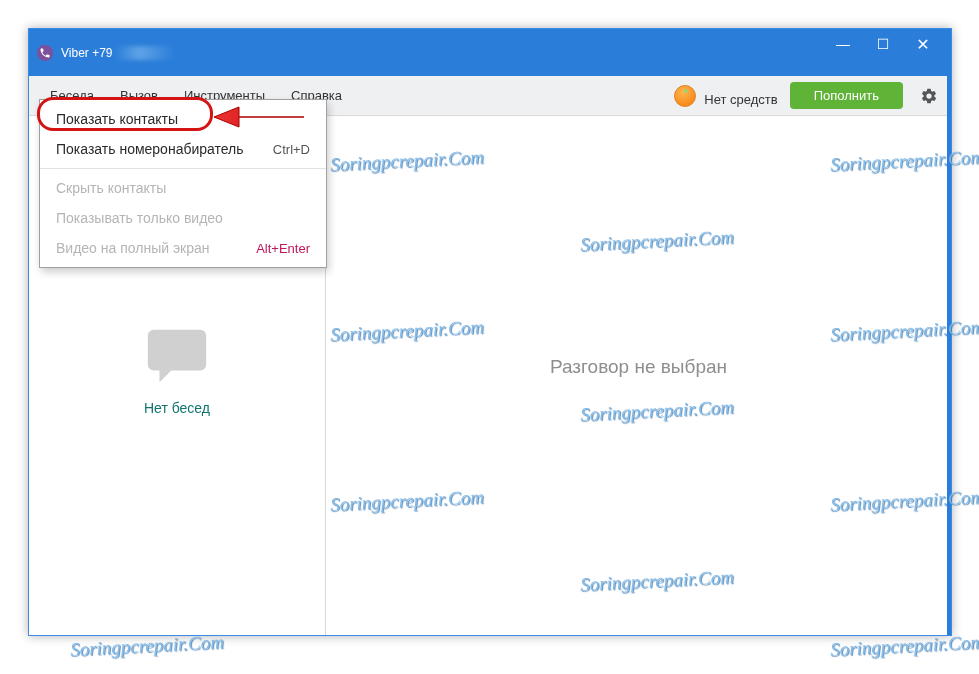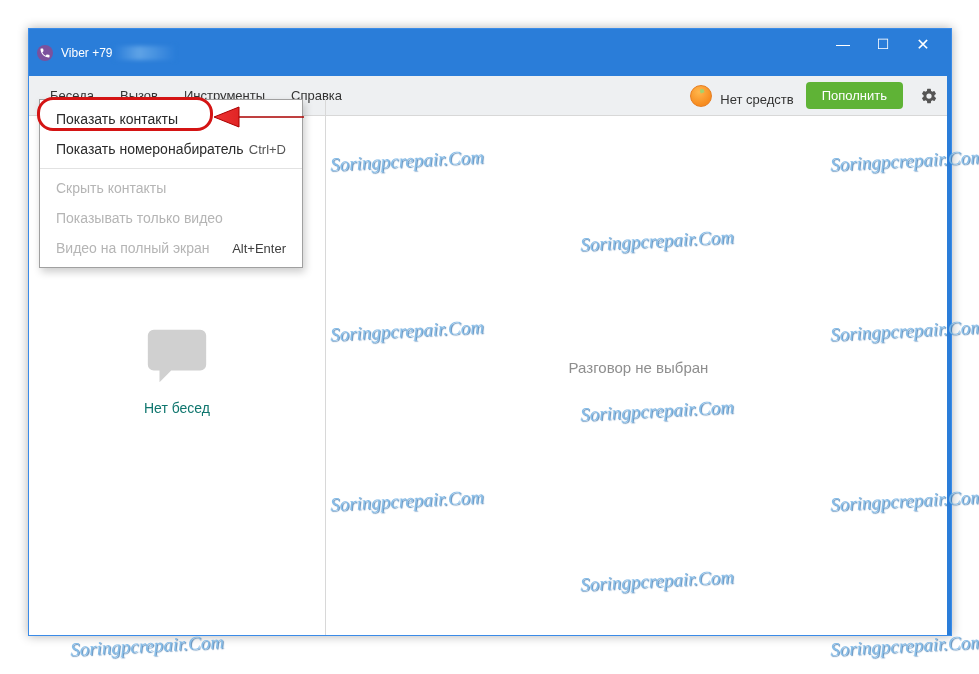--- a/index.html
+++ b/index.html
@@ -15,37 +15,37 @@
     .win-btn { width: 40px; height: 30px; display: flex; align-items: center; justify-content: center; color: #fff; font-size: 14px; font-family: Arial, sans-serif; }
     .win-btn.close { font-size: 16px; }
     .menu-bar { height: 40px; background: #eef0f2; border-bottom: 1px solid #d8d8d8; display: flex; align-items: center; padding: 0 8px; font-size: 13px; color: #333; }
     .menu-item { padding: 9px 13px; cursor: pointer; }
     .menu-item.active { background: #fff; border: 1px solid #bfbfbf; border-bottom: 1px solid #fff; border-radius: 3px 3px 0 0; position: relative; z-index: 20; color: #000; }
     .menu-spacer { flex: 1 1 auto; }
     .balance-area { display: flex; align-items: flex-end; gap: 8px; margin-right: 12px; }
     .orange-icon { width: 22px; height: 22px; border-radius: 50%; background: radial-gradient(circle at 40% 30%, #ffb74d, #f78c1f 70%); border: 1px solid #e67e22; position: relative; }
     .orange-icon:before { content: ""; position: absolute; top: 3px; left: 9px; width: 4px; height: 4px; background: #a5d06c; border-radius: 50% 50% 0 0; transform: rotate(-20deg); }
     .balance-text { font-size: 13px; color: #333; }
-    .topup-btn { background: #5fb336; color: #fff; padding: 6px 16px; border-radius: 4px; font-size: 13px; margin-right: 12px; }
+    .topup-btn { background: #5fb336; color: #fff; padding: 6px 24px; border-radius: 4px; font-size: 13px; margin-right: 12px; }
     .gear-btn { width: 28px; height: 28px; display:flex; align-items:center; justify-content:center; }
     .gear-btn svg { width: 18px; height: 18px; fill: #555; }
     .content-area { position: absolute; top: 70px; left: 0; right: 0; bottom: 0; display: flex; }
     .sidebar { width: 297px; border-right: 1px solid #d8d8d8; display: flex; flex-direction: column; align-items: center; justify-content: center; }
     .no-chats-icon { width: 70px; height: 70px; margin-bottom: 12px; }
     .no-chats-icon svg { width: 100%; height: 100%; fill: #d0d0d0; }
     .no-chats-text { color: #0f766e; font-size: 14px; }
     .main-panel { flex: 1; display: flex; align-items: center; justify-content: center; }
-    .no-conv-text { color: #8e8e8e; font-size: 15px; }
+    .no-conv-text { color: #8e8e8e; font-size: 19px; }
     .right-strip { position: absolute; top: 30px; bottom: 0; right: 0; width: 4px; background: #2a7dd9; }
-    .dropdown { position: absolute; top: 70px; left: 10px; width: 264px; background: #fff; border: 1px solid #a0a0a0; box-shadow: 2px 4px 8px rgba(0,0,0,0.2); z-index: 10; padding: 4px 0; }
+    .dropdown { position: absolute; top: 70px; left: 10px; width: 288px; background: #fff; border: 1px solid #a0a0a0; box-shadow: 2px 4px 8px rgba(0,0,0,0.2); z-index: 10; padding: 4px 0; }
     .dd-item { display: flex; align-items: center; justify-content: space-between; padding: 7px 16px; font-size: 14px; color: #2a2a2a; }
     .dd-item.disabled { color: #b5b5b5; }
     .dd-sep { height: 1px; background: #e2e2e2; margin: 4px 0; }
     .dd-shortcut { font-size: 13px; color: #555; }
-    .dd-item.disabled .dd-shortcut { color: #404040; }
+    .dd-item.disabled .dd-shortcut { color: #be185d; }
     .highlight-oval { position: absolute; top: 68px; left: 8px; width: 176px; height: 34px; border: 3px solid #d41414; border-radius: 16px; z-index: 30; pointer-events: none; }
     .arrow-svg { position: absolute; top: 68px; left: 180px; width: 100px; height: 40px; z-index: 30; pointer-events: none; }
     .watermark { position: absolute; font-family: "Comic Sans MS", cursive; font-size: 19px; color: #7ab6e6; font-style: italic; transform: rotate(-3deg); opacity: 0.9; pointer-events: none; z-index: 5; text-shadow: 1px 1px 1px #4a7eb0; white-space: nowrap; }
   </style>
 </head>
 <body>
 
 <div class="app-window">
   <div class="title-bar">
     <div class="title-bar-icon">

